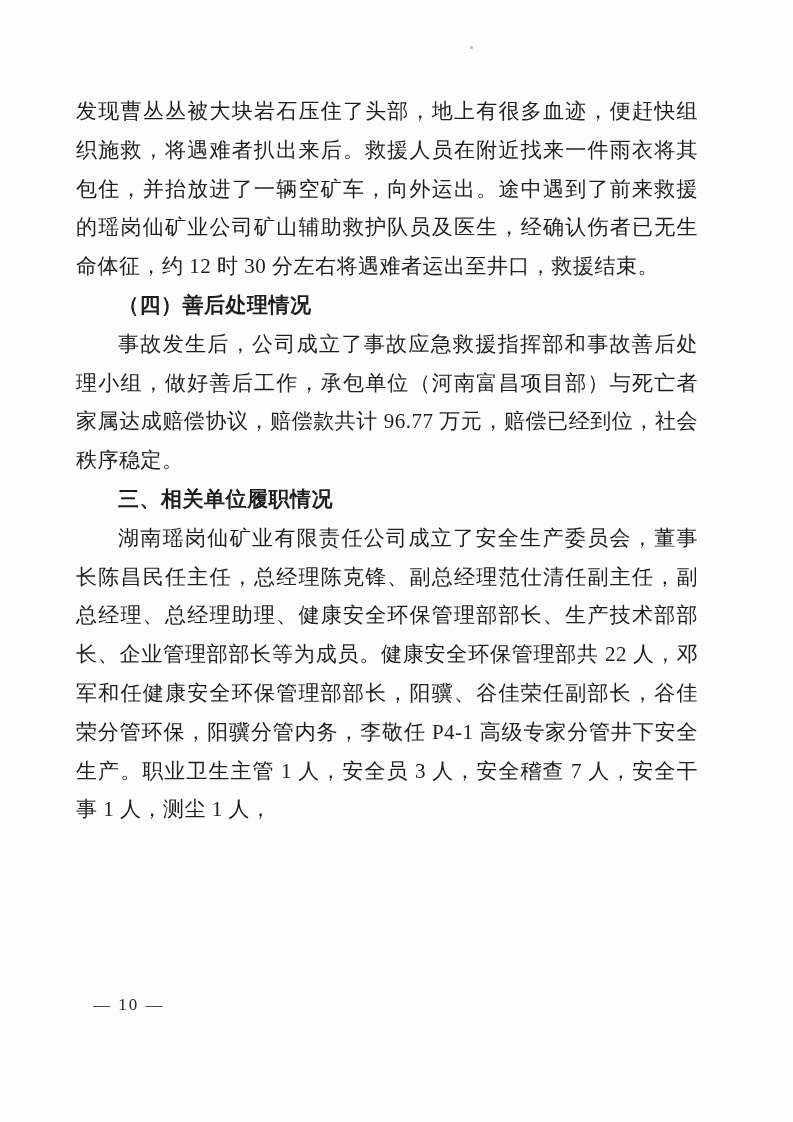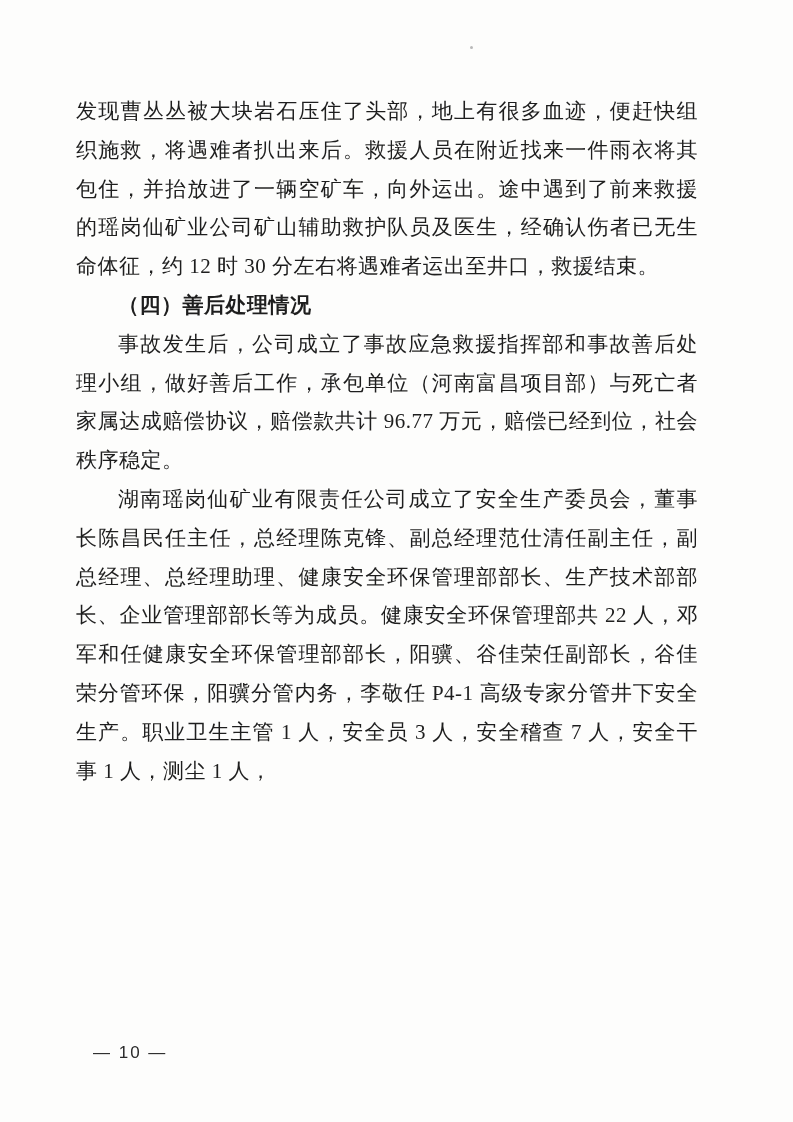--- a/index.html
+++ b/index.html
@@ -53,40 +53,40 @@
     font-family: "Liberation Sans", sans-serif;
     font-weight: 700;
   }
   .footer {
     position: absolute;
     left: 93px;
     top: 995px;
     font-size: 17px;
     letter-spacing: 2px;
     color: #2a2a2a;
-    font-family: Liberation Sans, sans-serif;
-    margin-top: 48px;
+    font-family: Liberation Serif, serif;
   }
 </style>
 </head>
 <body>
 
 <div class="sheet">
 
   <div class="scan-speck"></div>
 
   <main class="text-block">
 
     <p class="body noindent">发现曹丛丛被大块岩石压住了头部，地上有很多血迹，便赶快组织施救，将遇难者扒出来后。救援人员在附近找来一件雨衣将其包住，并抬放进了一辆空矿车，向外运出。途中遇到了前来救援的瑶岗仙矿业公司矿山辅助救护队员及医生，经确认伤者已无生命体征，约 12 时 30 分左右将遇难者运出至井口，救援结束。</p>
 
 
     <p class="heading-kai">（四）善后处理情况</p>
 
     <p class="body">事故发生后，公司成立了事故应急救援指挥部和事故善后处理小组，做好善后工作，承包单位（河南富昌项目部）与死亡者家属达成赔偿协议，赔偿款共计 96.77 万元，赔偿已经到位，社会秩序稳定。</p>
 
+    <p class="heading-hei">三、相关单位履职情况</p>
 
 
     <p class="body">湖南瑶岗仙矿业有限责任公司成立了安全生产委员会，董事长陈昌民任主任，总经理陈克锋、副总经理范仕清任副主任，副总经理、总经理助理、健康安全环保管理部部长、生产技术部部长、企业管理部部长等为成员。健康安全环保管理部共 22 人，邓军和任健康安全环保管理部部长，阳骥、谷佳荣任副部长，谷佳荣分管环保，阳骥分管内务，李敬任 P4-1 高级专家分管井下安全生产。职业卫生主管 1 人，安全员 3 人，安全稽查 7 人，安全干事 1 人，测尘 1 人，</p>
 
   </main>
 
   <div class="footer">— 10 —</div>
 
 </div>
 

